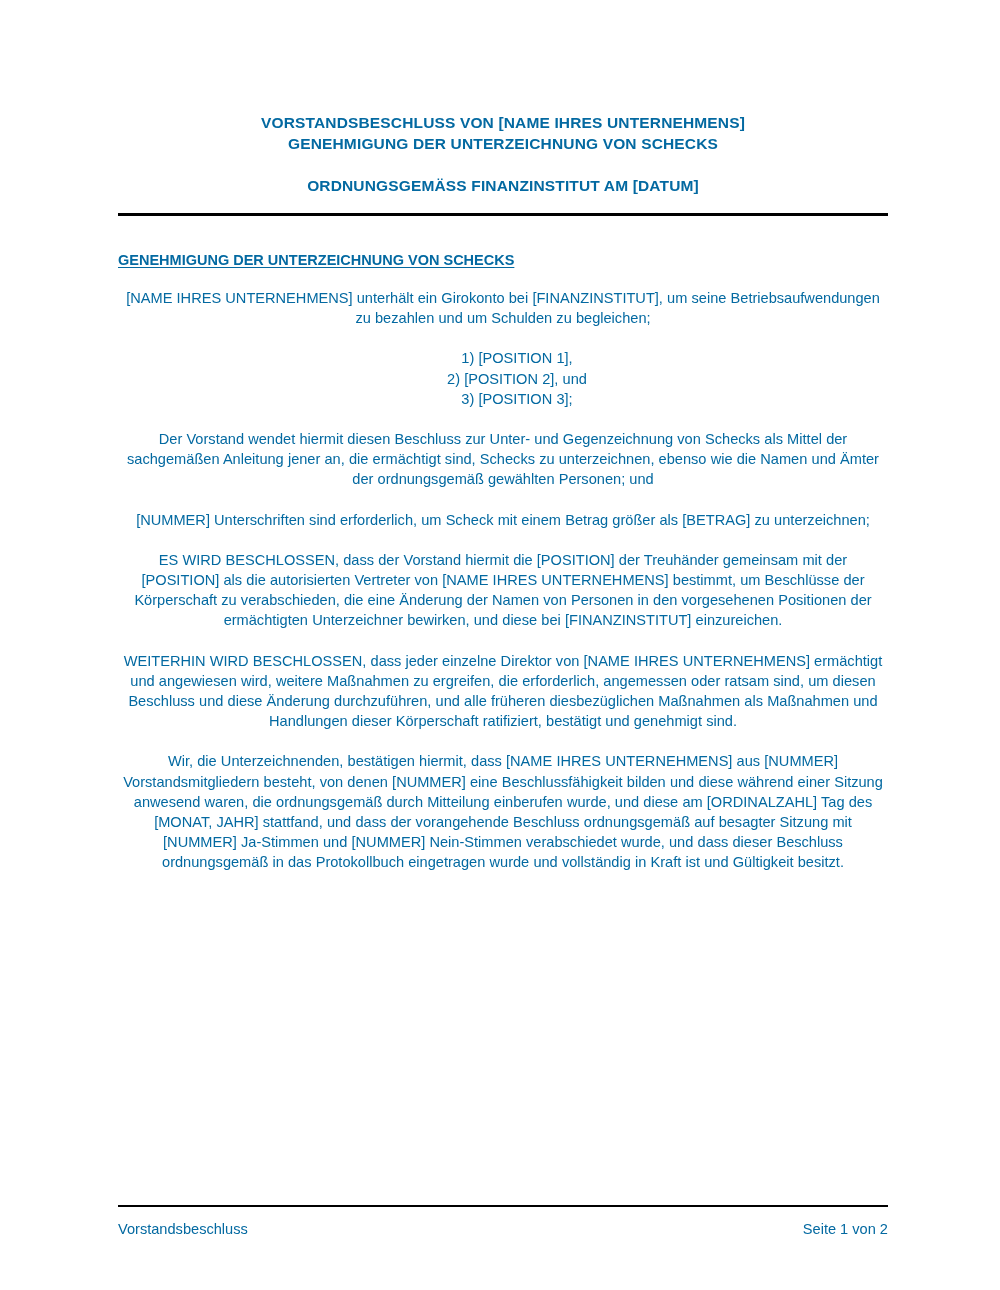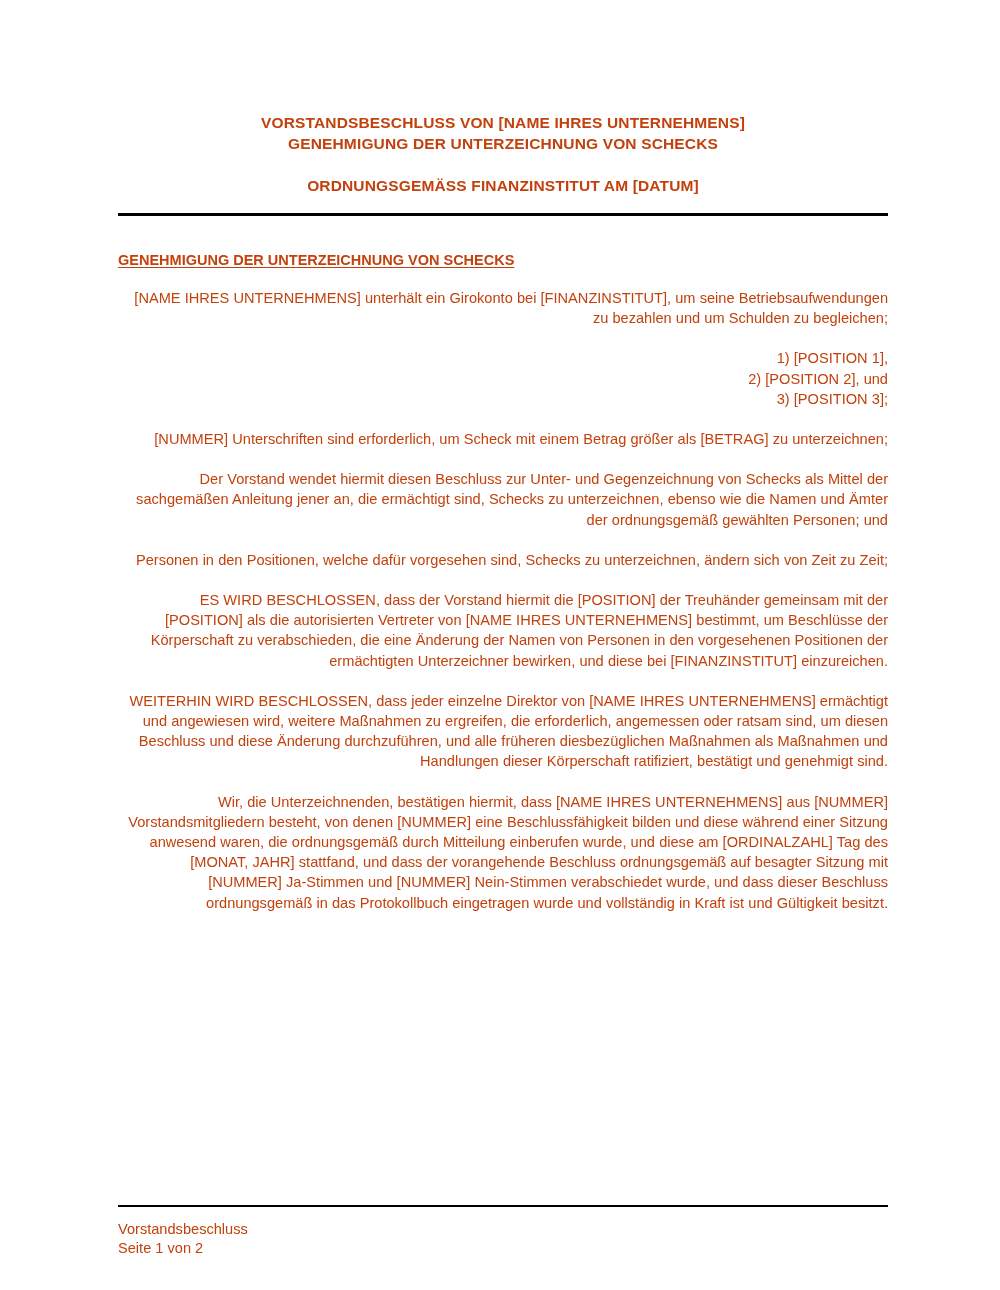--- a/index.html
+++ b/index.html
@@ -10,21 +10,21 @@
   }
 
   .page {
     position: relative;
     width: 1000px;
     height: 1290px;
     background: #ffffff;
     margin: 0 auto;
     overflow: hidden;
     font-family: "Liberation Sans", sans-serif;
-    color: #c2410c;
+    color: #0369a1;
     -webkit-font-smoothing: antialiased;
   }
 
   .content {
     position: absolute;
     left: 118px;
     top: 0;
     width: 770px;
   }
 
@@ -71,21 +71,21 @@
 
   
   .body-block {
     margin-top: 18px;
   }
 
   .para {
     margin: 0 0 20px 0;
     font-size: 14.6px;
     line-height: 20.2px;
-    text-align: right;
+    text-align: center;
     word-spacing: 0.1px;
   }
 
   .para:last-child {
     margin-bottom: 8px;
   }
 
   .para.list-para {
     white-space: pre-line;
     margin-left: 28px;
@@ -107,21 +107,20 @@
     line-height: 0;
   }
 
   .footer-row {
     display: flex;
     justify-content: space-between;
     align-items: baseline;
     padding-top: 13px;
     font-size: 14.6px;
     line-height: 19px;
-    flex-direction: column;
   }
 
   .footer-left {
     text-align: left;
   }
 
   .footer-right {
     text-align: right;
   }
 </style>
@@ -141,23 +140,22 @@
 
     <div class="title-rule"></div>
 
     <h2 class="section-heading">GENEHMIGUNG DER UNTERZEICHNUNG VON SCHECKS</h2>
 
     <div class="body-block">
       <p class="para">[NAME IHRES UNTERNEHMENS] unterhält ein Girokonto bei [FINANZINSTITUT], um seine Betriebsaufwendungen zu bezahlen und um Schulden zu begleichen;</p>
       <p class="para list-para">1) [POSITION 1],
 2) [POSITION 2], und
 3) [POSITION 3];</p>
+      <p class="para">Der Vorstand wendet hiermit diesen Beschluss zur Unter- und Gegenzeichnung von Schecks als Mittel der sachgemäßen Anleitung jener an, die ermächtigt sind, Schecks zu unterzeichnen, ebenso wie die Namen und Ämter der ordnungsgemäß gewählten Personen; und</p>
       <p class="para">[NUMMER] Unterschriften sind erforderlich, um Scheck mit einem Betrag größer als [BETRAG] zu unterzeichnen;</p>
-      <p class="para">Der Vorstand wendet hiermit diesen Beschluss zur Unter- und Gegenzeichnung von Schecks als Mittel der sachgemäßen Anleitung jener an, die ermächtigt sind, Schecks zu unterzeichnen, ebenso wie die Namen und Ämter der ordnungsgemäß gewählten Personen; und</p>
-      <p class="para">Personen in den Positionen, welche dafür vorgesehen sind, Schecks zu unterzeichnen, ändern sich von Zeit zu Zeit;</p>
       <p class="para">ES WIRD BESCHLOSSEN, dass der Vorstand hiermit die [POSITION] der Treuhänder gemeinsam mit der [POSITION] als die autorisierten Vertreter von [NAME IHRES UNTERNEHMENS] bestimmt, um Beschlüsse der Körperschaft zu verabschieden, die eine Änderung der Namen von Personen in den vorgesehenen Positionen der ermächtigten Unterzeichner bewirken, und diese bei [FINANZINSTITUT] einzureichen.</p>
       <p class="para">WEITERHIN WIRD BESCHLOSSEN, dass jeder einzelne Direktor von [NAME IHRES UNTERNEHMENS] ermächtigt und angewiesen wird, weitere Maßnahmen zu ergreifen, die erforderlich, angemessen oder ratsam sind, um diesen Beschluss und diese Änderung durchzuführen, und alle früheren diesbezüglichen Maßnahmen als Maßnahmen und Handlungen dieser Körperschaft ratifiziert, bestätigt und genehmigt sind.</p>
       <p class="para">Wir, die Unterzeichnenden, bestätigen hiermit, dass [NAME IHRES UNTERNEHMENS] aus [NUMMER] Vorstandsmitgliedern besteht, von denen [NUMMER] eine Beschlussfähigkeit bilden und diese während einer Sitzung anwesend waren, die ordnungsgemäß durch Mitteilung einberufen wurde, und diese am [ORDINALZAHL] Tag des [MONAT, JAHR] stattfand, und dass der vorangehende Beschluss ordnungsgemäß auf besagter Sitzung mit [NUMMER] Ja-Stimmen und [NUMMER] Nein-Stimmen verabschiedet wurde, und dass dieser Beschluss ordnungsgemäß in das Protokollbuch eingetragen wurde und vollständig in Kraft ist und Gültigkeit besitzt.</p>
     </div>
 
   </div>
 
   <div class="footer">
     <div class="footer-rule"></div>
     <div class="footer-row">

